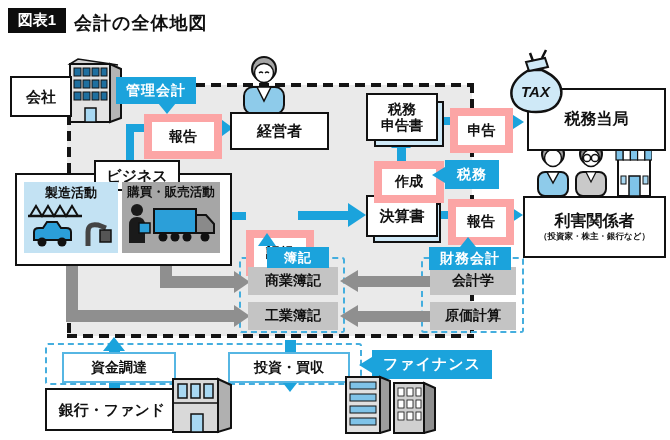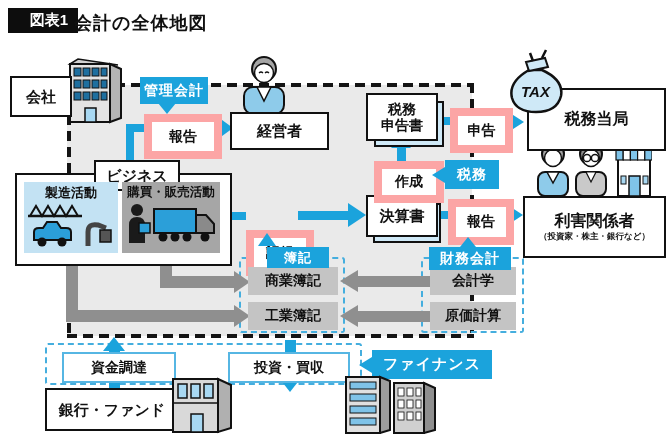--- a/index.html
+++ b/index.html
@@ -32,21 +32,21 @@
   .gbar{position:absolute;background:#8f8f8f;}
   .tri{position:absolute;width:0;height:0;}
   .dash-blue{position:absolute;border:2px dashed #45aede;border-radius:3px;}
   svg{display:block;}
 </style>
 </head>
 <body>
 
 <div class="stage">
 
-  <div class="badge" style="left:8px;top:8px;width:58px;height:25px;padding-left:12px;">図表1</div>
+  <div class="badge" style="left:8px;top:8px;width:58px;height:25px;">図表1</div>
   <div class="h-title" style="left:74px;top:11px;">会計の全体地図</div>
 
   <div class="co-fill" style="left:67px;top:85px;width:405px;height:251px;"></div>
   <div class="dash-h" style="left:67px;top:83px;width:407px;"></div>
   <div class="dash-h" style="left:67px;top:334px;width:407px;"></div>
   <div class="dash-v" style="left:67px;top:83px;height:255px;"></div>
   <div class="dash-v" style="left:470px;top:83px;height:255px;"></div>
 
   <div class="dash-blue" style="left:239px;top:257px;width:102px;height:72px;"></div>
   <div class="dash-blue" style="left:421px;top:257px;width:99px;height:72px;"></div>
@@ -104,21 +104,21 @@
         <rect x="28" y="24" width="7" height="8"></rect>
         <rect x="37" y="24" width="6" height="8"></rect>
       <rect x="10" y="36" width="7" height="8"></rect>
         <rect x="19" y="36" width="7" height="8"></rect>
         <rect x="28" y="36" width="7" height="8"></rect>
         <rect x="37" y="36" width="6" height="8"></rect>
     </g>
     <rect x="21" y="52" width="11" height="14" fill="#a8d8f2" stroke="#111" stroke-width="1.5"></rect>
   </svg>
 
-  <div class="tag" style="left:140px;top:77px;width:68px;height:27px;font-size:14px;z-index:4;">管理会計</div>
+  <div class="tag" style="left:116px;top:77px;width:80px;height:27px;font-size:14px;z-index:4;">管理会計</div>
   <div class="tri" style="left:158px;top:103px;border-left:9px solid transparent;border-right:9px solid transparent;border-top:11px solid #1ba3dc;z-index:4;"></div>
 
   <div class="sbox" style="left:144px;top:114px;width:62px;height:29px;z-index:3;">報告</div>
 
   <div class="box" style="left:230px;top:112px;width:95px;height:34px;font-size:15px;z-index:3;">経営者</div>
   <svg class="abs" style="left:236px;top:54px;z-index:2;" width="56" height="60" viewBox="0 0 56 60">
     <circle cx="28" cy="15" r="12" fill="#a5a5a5" stroke="#111" stroke-width="2"></circle>
     <circle cx="28" cy="19" r="9.5" fill="#fff" stroke="#111" stroke-width="1.5"></circle>
     <path d="M23 19 q2 -2 4 0 M29 19 q2 -2 4 0" stroke="#111" stroke-width="1.2" fill="none"></path>
     <rect x="8" y="33" width="40" height="27" rx="9" fill="#8ecbea" stroke="#111" stroke-width="2"></rect>

